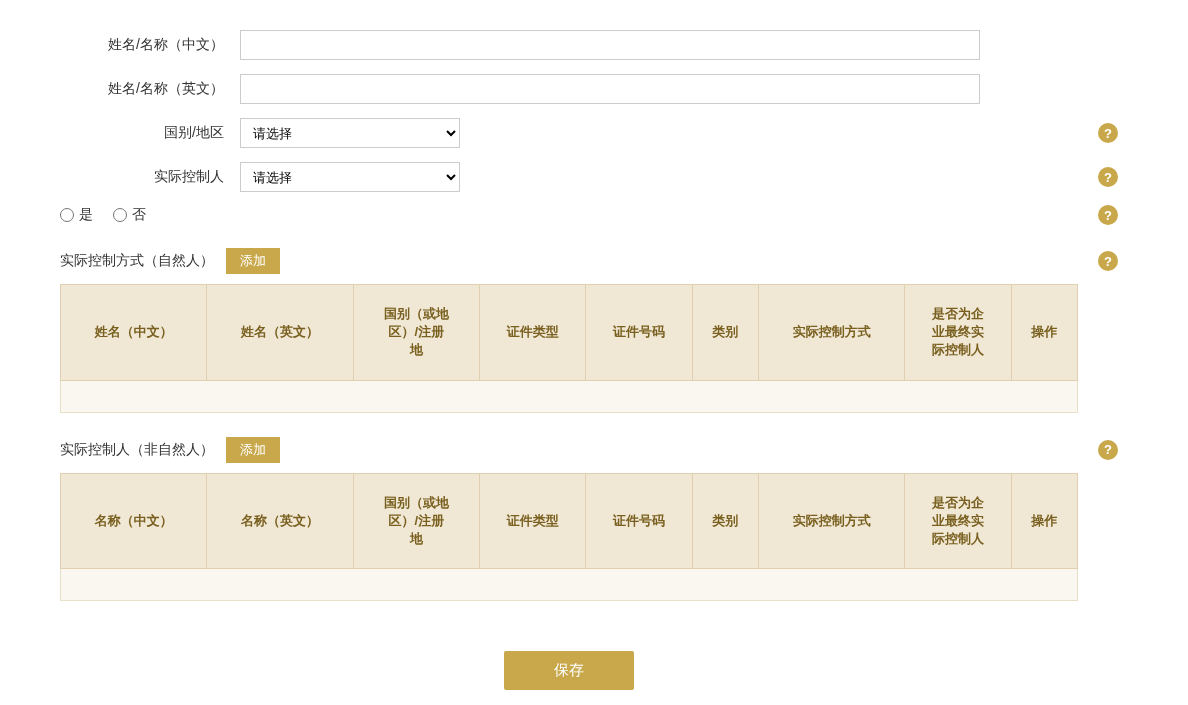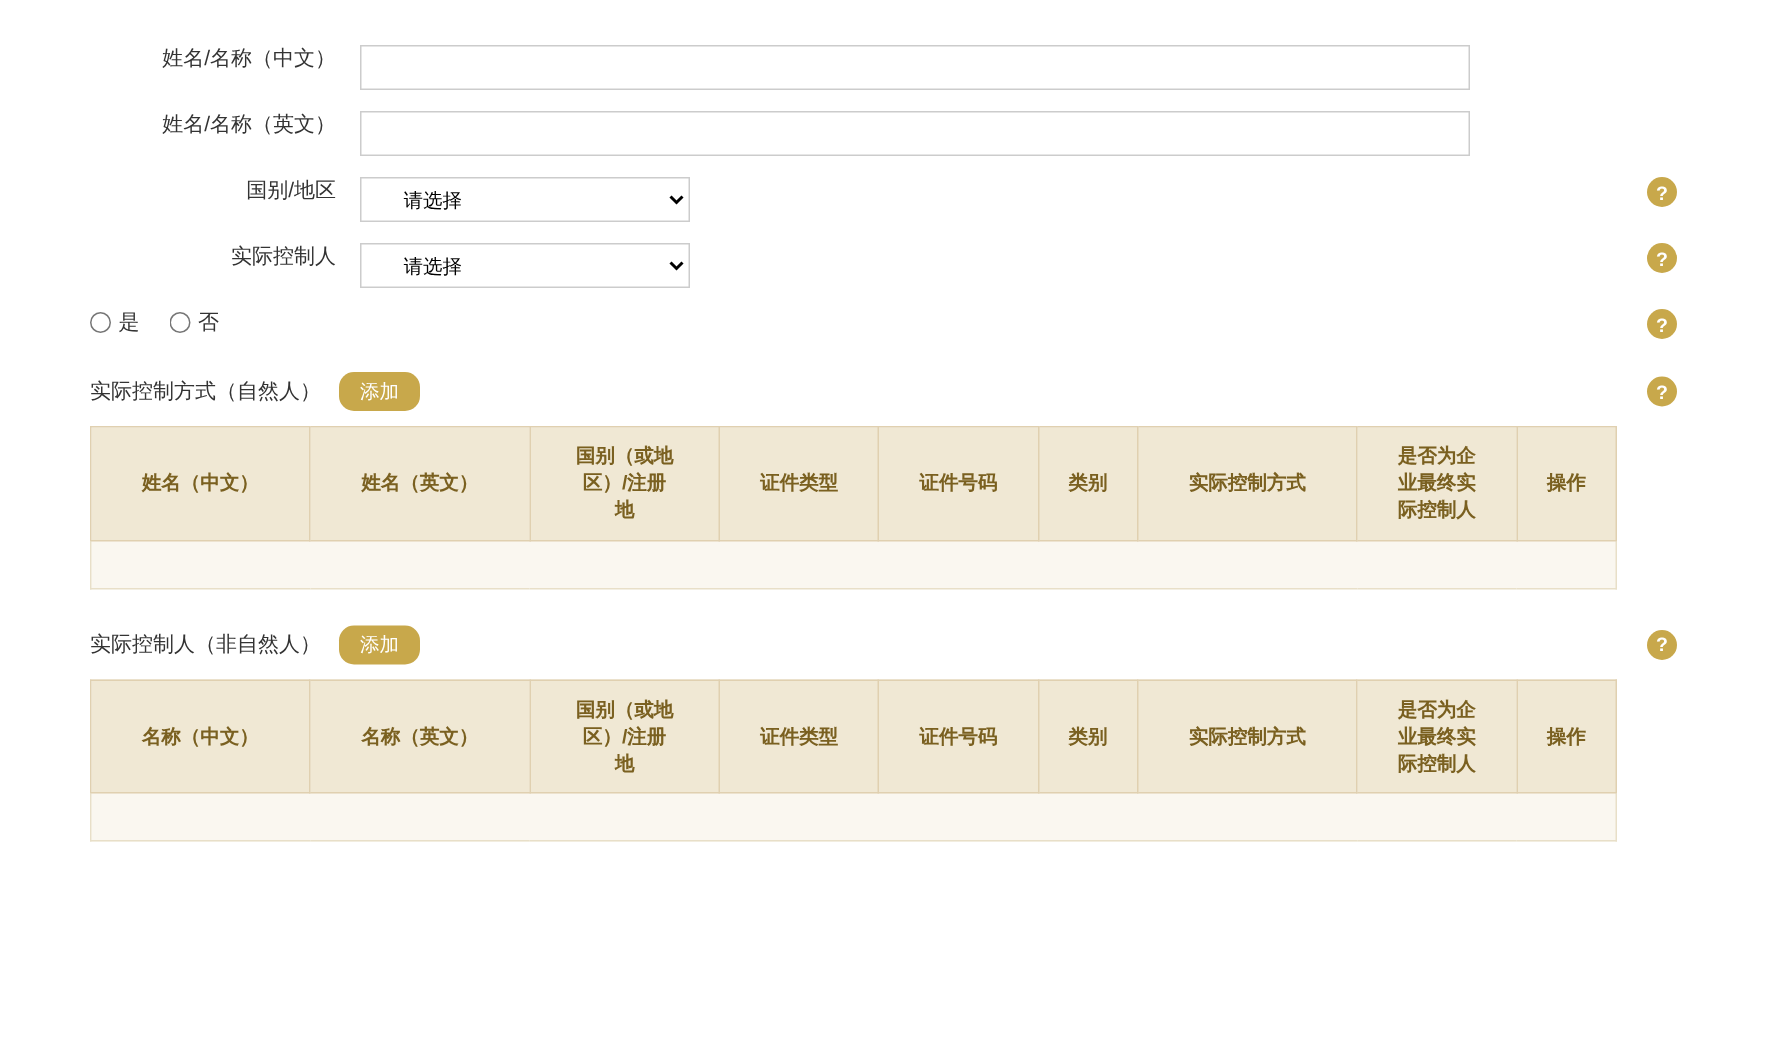--- a/index.html
+++ b/index.html
@@ -16,21 +16,21 @@
       min-height: 705px;
       padding: 30px 60px;
     }
 
     
     .form-section {
       margin-bottom: 20px;
     }
     .form-row {
       display: flex;
-      align-items: flex-start;
+      align-items: center;
       margin-bottom: 14px;
       position: relative;
     }
     .form-label {
       width: 180px;
       text-align: right;
       padding-right: 16px;
       color: #333;
       font-size: 14px;
       flex-shrink: 0;
@@ -41,21 +41,21 @@
       height: 30px;
       border: 1px solid #ccc;
       padding: 4px 8px;
       font-size: 13px;
       outline: none;
     }
     .form-select {
       width: 220px;
       height: 30px;
       border: 1px solid #ccc;
-      padding: 4px 24px;
+      padding: 4px 8px;
       font-size: 13px;
       background: #fff;
       outline: none;
       appearance: auto;
     }
     .help-icon {
       width: 20px;
       height: 20px;
       background: #c8a84b;
       border-radius: 50%;
@@ -105,40 +105,40 @@
       font-weight: normal;
       margin-right: 12px;
     }
     .add-btn {
       background: #c8a84b;
       color: #fff;
       border: none;
       padding: 4px 14px;
       font-size: 13px;
       cursor: pointer;
-      border-radius: 10px;
+      border-radius: 0;
       font-family: inherit;
     }
     .section-help {
       position: absolute;
       right: -40px;
     }
 
     
     .data-table {
       width: 100%;
       border-collapse: collapse;
       margin-bottom: 20px;
     }
     .data-table th {
       background: #f0e8d4;
       color: #7a6020;
       font-weight: bold;
       font-size: 13px;
-      padding: 10px 8px;
+      padding: 20px 8px;
       text-align: center;
       border: 1px solid #e0d0b0;
       line-height: 1.4;
     }
     .data-table td {
       background: #faf7f0;
       padding: 8px;
       border: 1px solid #e8dfc8;
       text-align: center;
       font-size: 13px;
@@ -263,15 +263,16 @@
       </tr>
     </thead>
     <tbody>
       <tr>
         <td colspan="9">&nbsp;</td>
       </tr>
     </tbody>
   </table>
 
   <div class="footer-buttons">
+    <button class="footer-btn">保存</button>
   </div>
 
 </div>
 
 </body></html>

